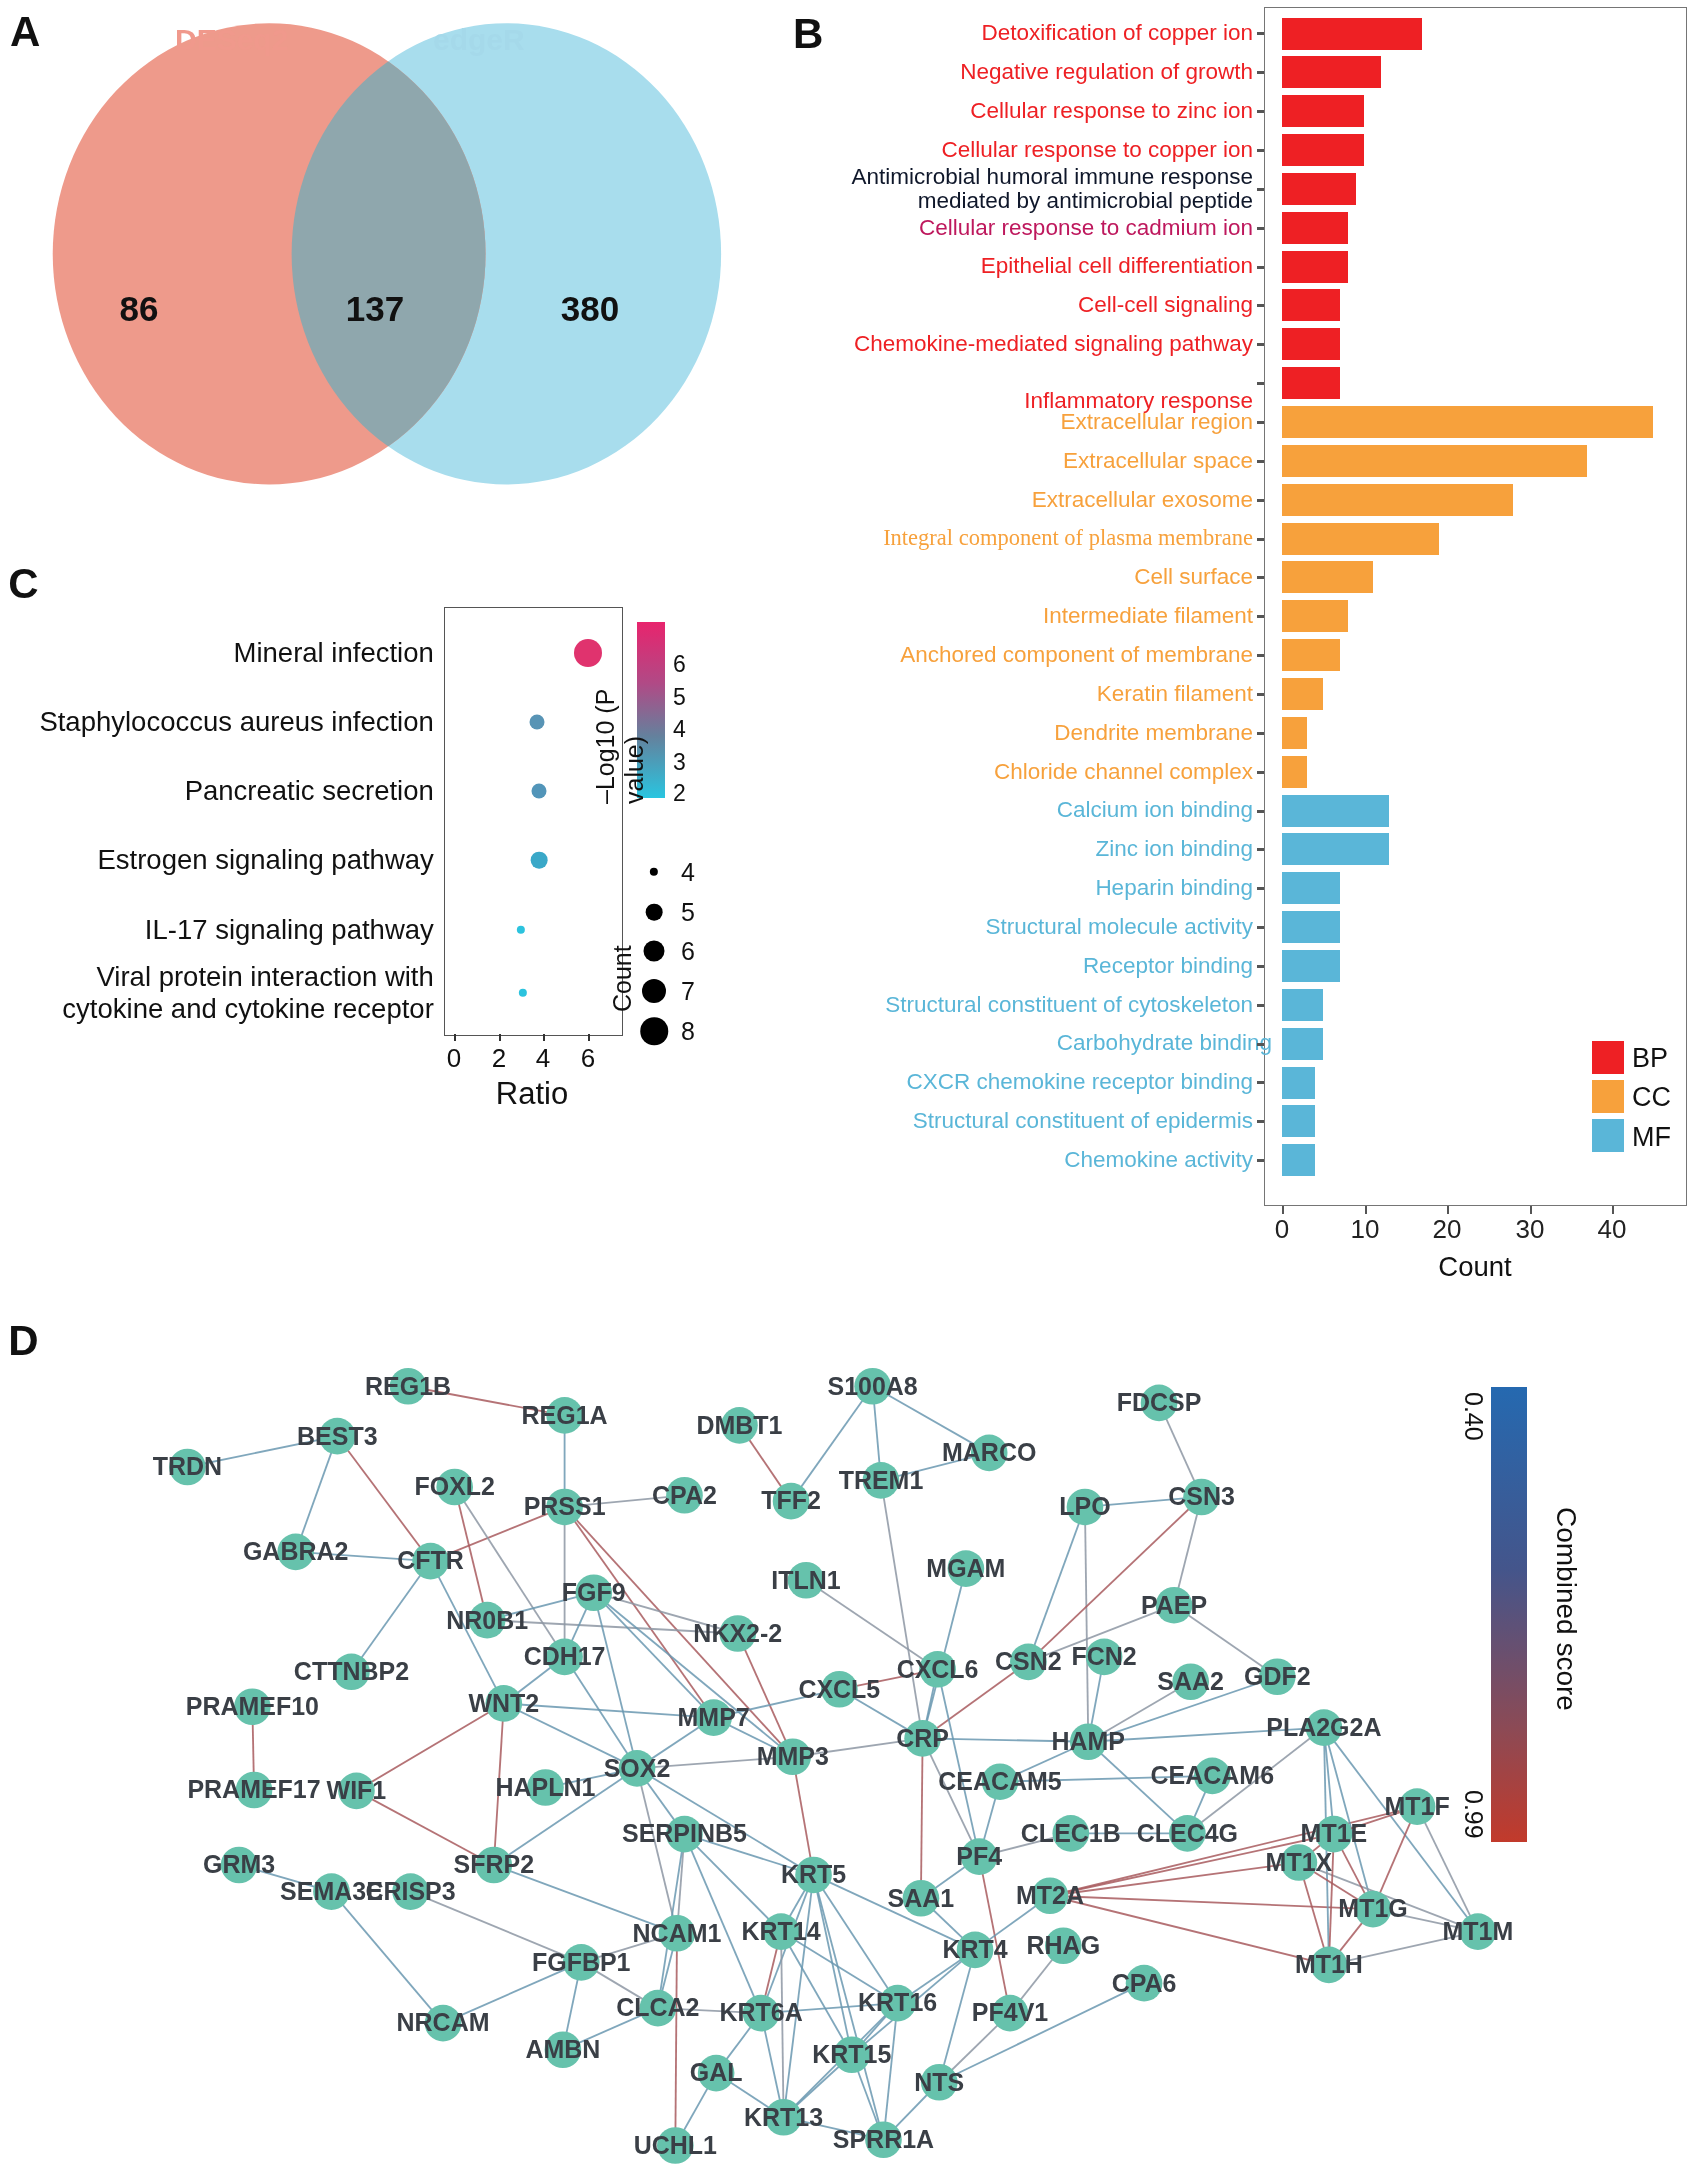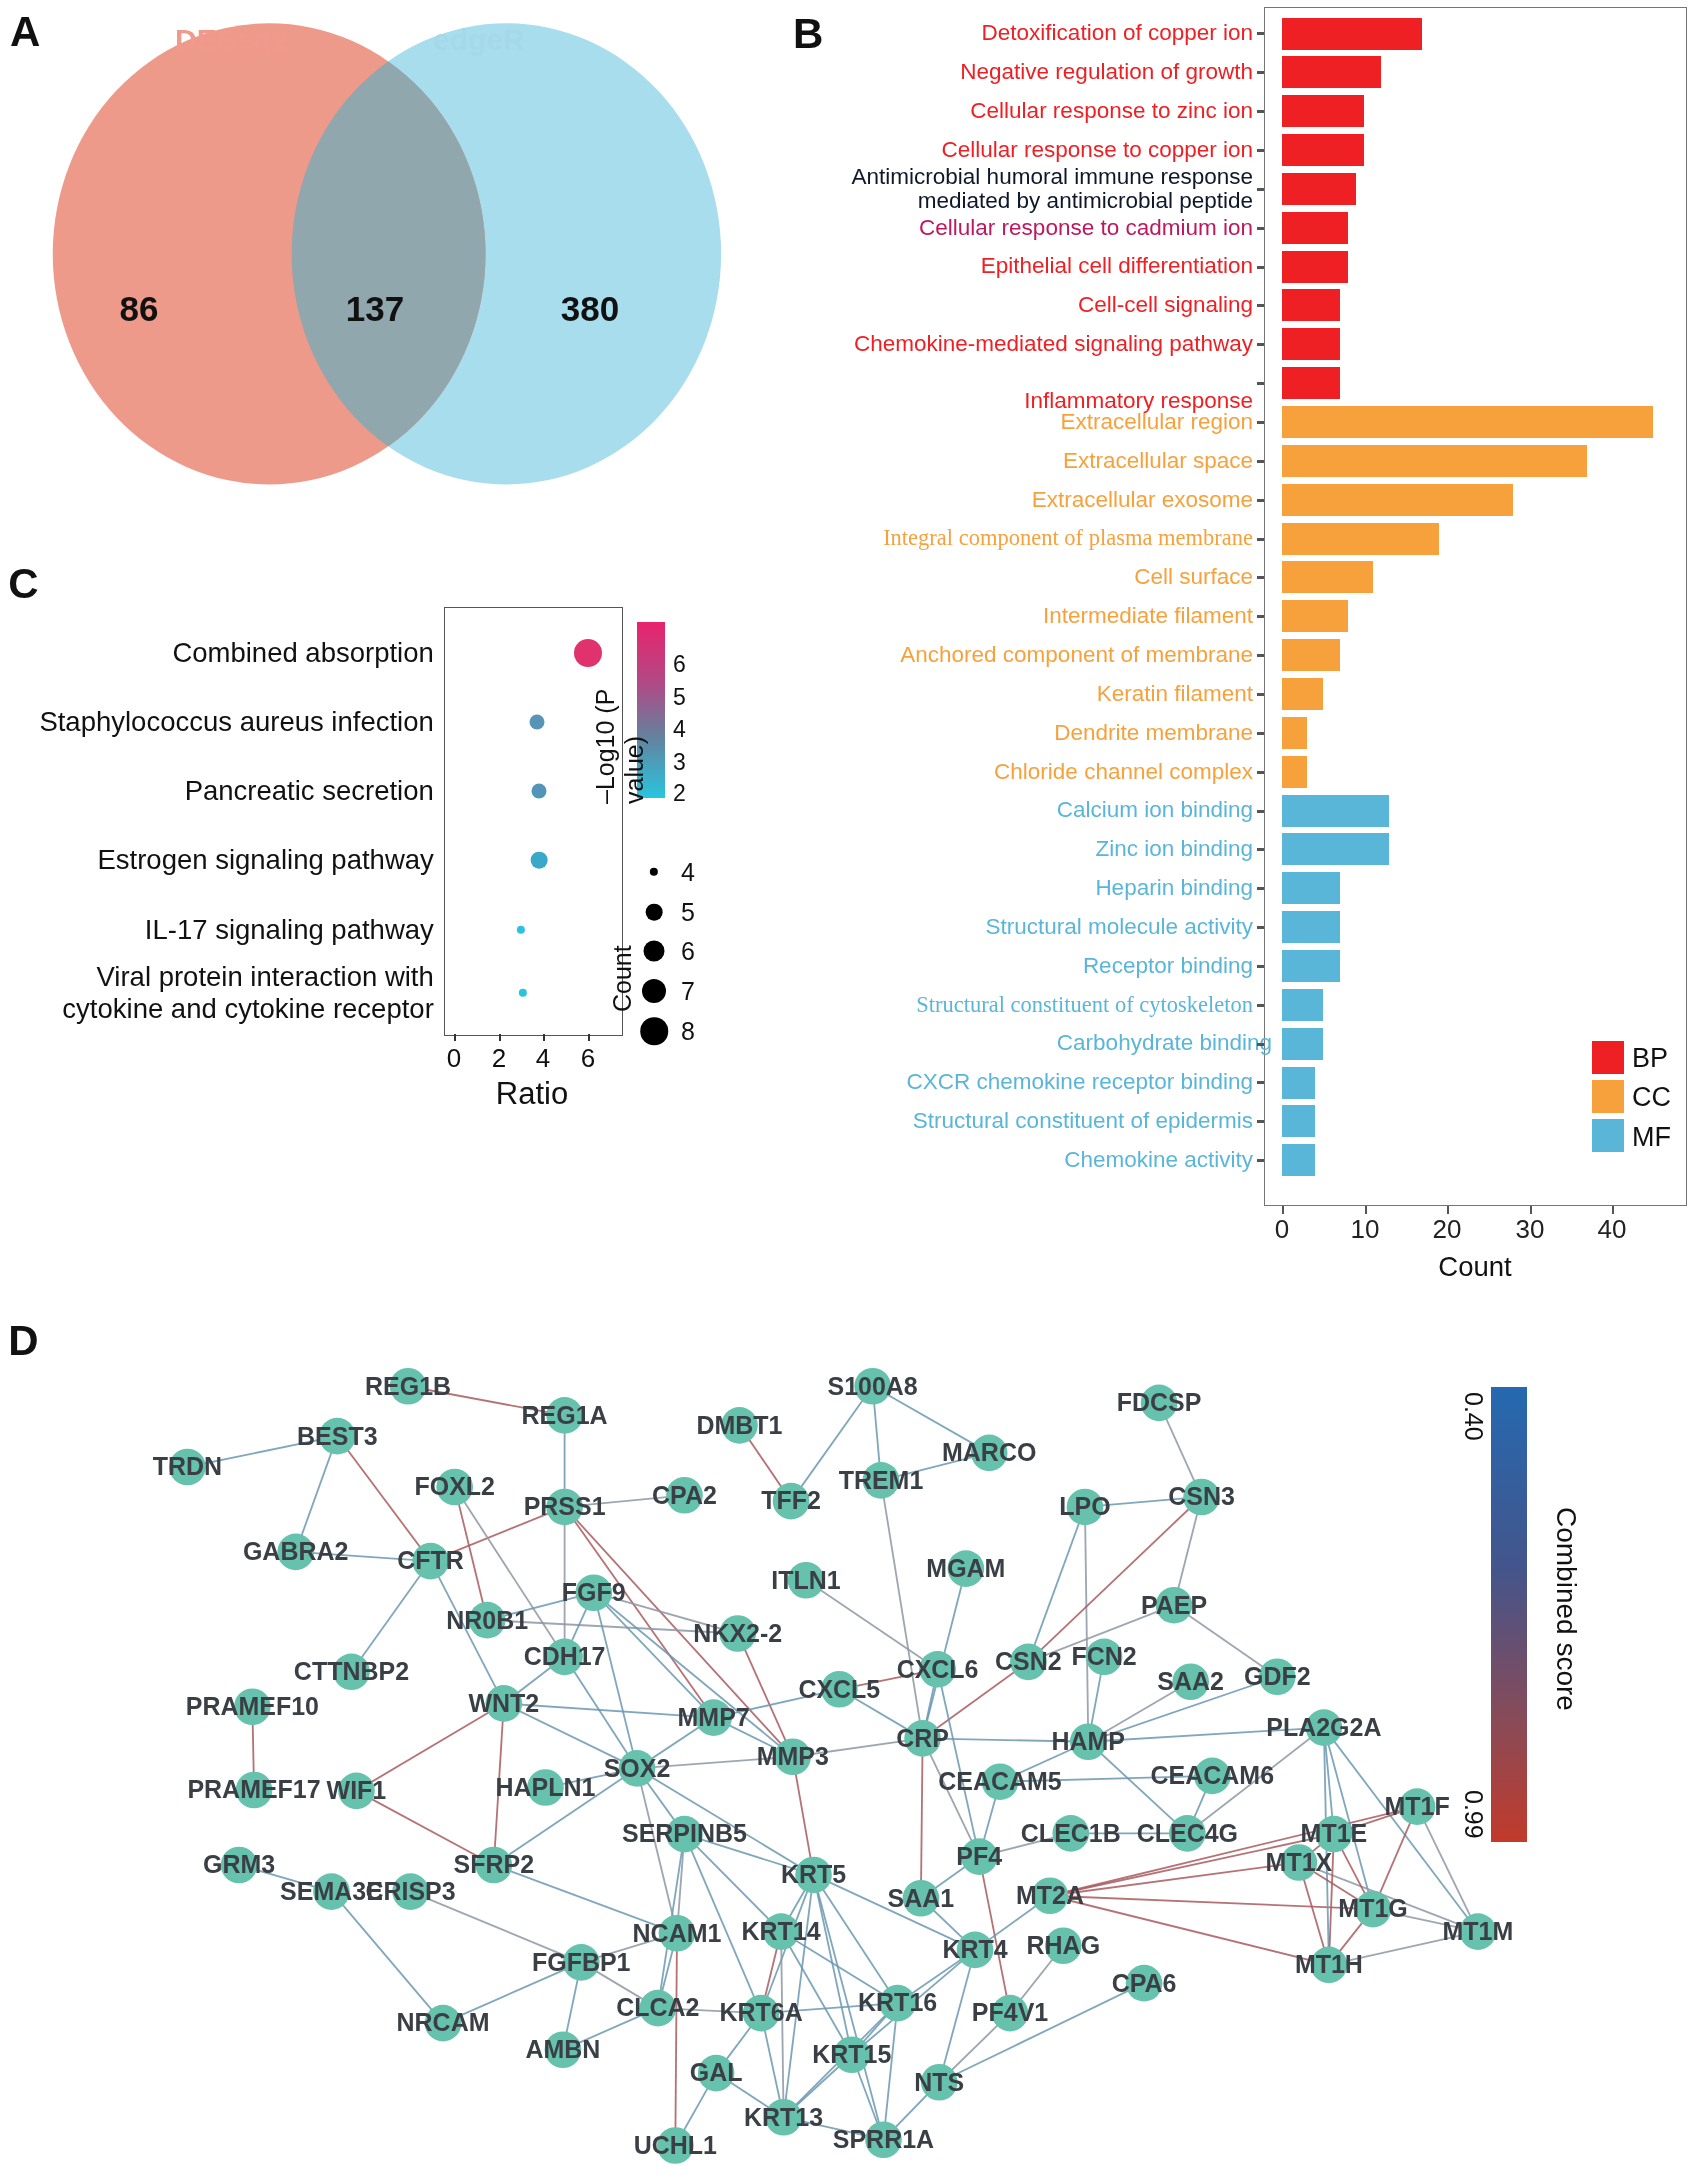--- a/index.html
+++ b/index.html
@@ -150,21 +150,21 @@
       <div class="b-bar" style="left: 1282px; top: 833px; width: 107px; background: rgb(90, 182, 216);"></div>
       <div class="b-label" style="left: 787px; top: 888px; color: rgb(90, 182, 216);">Heparin binding</div>
       <div class="b-tick-dot" style="left: 1257px; top: 887px;"></div>
       <div class="b-bar" style="left: 1282px; top: 872px; width: 58px; background: rgb(90, 182, 216);"></div>
       <div class="b-label" style="left: 787px; top: 927px; color: rgb(90, 182, 216);">Structural molecule activity</div>
       <div class="b-tick-dot" style="left: 1257px; top: 926px;"></div>
       <div class="b-bar" style="left: 1282px; top: 911px; width: 58px; background: rgb(90, 182, 216);"></div>
       <div class="b-label" style="left: 787px; top: 966px; color: rgb(90, 182, 216);">Receptor binding</div>
       <div class="b-tick-dot" style="left: 1257px; top: 965px;"></div>
       <div class="b-bar" style="left: 1282px; top: 950px; width: 58px; background: rgb(90, 182, 216);"></div>
-      <div class="b-label" style="left: 787px; top: 1005px; color: rgb(90, 182, 216); font-family: Liberation Serif, serif;">Structural constituent of cytoskeleton</div>
+      <div class="b-label" style="left: 787px; top: 1005px; color: rgb(90, 182, 216);">Structural constituent of cytoskeleton</div>
       <div class="b-tick-dot" style="left: 1257px; top: 1004px;"></div>
       <div class="b-bar" style="left: 1282px; top: 989px; width: 41px; background: rgb(90, 182, 216);"></div>
       <div class="b-label" style="left: 806px; top: 1043px; color: rgb(90, 182, 216);">Carbohydrate binding</div>
       <div class="b-tick-dot" style="left: 1257px; top: 1043px;"></div>
       <div class="b-bar" style="left: 1282px; top: 1028px; width: 41px; background: rgb(90, 182, 216);"></div>
       <div class="b-label" style="left: 787px; top: 1082px; color: rgb(90, 182, 216);">CXCR chemokine receptor binding</div>
       <div class="b-tick-dot" style="left: 1257px; top: 1081px;"></div>
       <div class="b-bar" style="left: 1282px; top: 1067px; width: 33px; background: rgb(90, 182, 216);"></div>
       <div class="b-label" style="left: 787px; top: 1121px; color: rgb(90, 182, 216);">Structural constituent of epidermis</div>
       <div class="b-tick-dot" style="left: 1257px; top: 1120px;"></div>
@@ -206,21 +206,21 @@
       <div class="c-grid-v" style="left: 611px;"></div>
       <div class="c-grid-h" style="top: 653px;"></div>
       <div class="c-grid-h" style="top: 722px;"></div>
       <div class="c-grid-h" style="top: 791px;"></div>
       <div class="c-grid-h" style="top: 860px;"></div>
       <div class="c-grid-h" style="top: 930px;"></div>
       <div class="c-grid-h" style="top: 993px;"></div>
     </div>
   <div id="c-frame"></div>
   <div id="c-rows">
-      <div class="c-row-label" style="left: 0.8px; top: 653px;">Combined absorption</div>
+      <div class="c-row-label" style="left: 0.8px; top: 653px;">Mineral infection</div>
       <div class="c-dot" style="left: 588px; top: 653px; width: 28px; height: 28px; background: rgb(224, 51, 110);"></div>
       <div class="c-row-label" style="left: 0.8px; top: 722px;">Staphylococcus aureus infection</div>
       <div class="c-dot" style="left: 537px; top: 722px; width: 15px; height: 15px; background: rgb(88, 148, 181);"></div>
       <div class="c-row-label" style="left: 0.8px; top: 791px;">Pancreatic secretion</div>
       <div class="c-dot" style="left: 539px; top: 791px; width: 15px; height: 15px; background: rgb(82, 149, 185);"></div>
       <div class="c-row-label" style="left: 0.8px; top: 860px;">Estrogen signaling pathway</div>
       <div class="c-dot" style="left: 539px; top: 860px; width: 16.7px; height: 16.7px; background: rgb(58, 168, 200);"></div>
       <div class="c-row-label" style="left: 0.8px; top: 930px;">IL-17 signaling pathway</div>
       <div class="c-dot" style="left: 521px; top: 930px; width: 8.3px; height: 8.3px; background: rgb(44, 195, 222);"></div>
       <div class="c-row-label" style="left: 0.8px; top: 993px;">Viral protein interaction with<br>cytokine and cytokine receptor</div>

